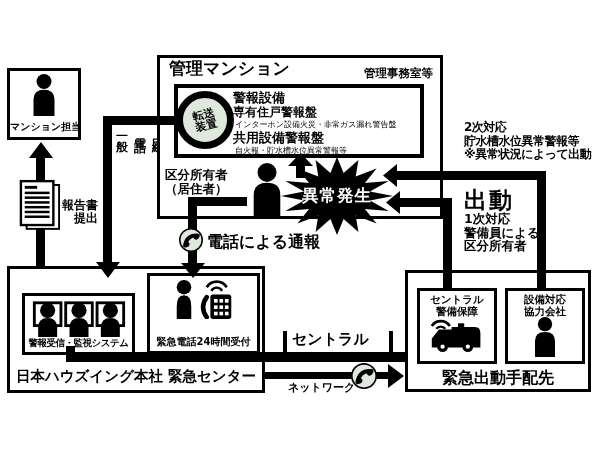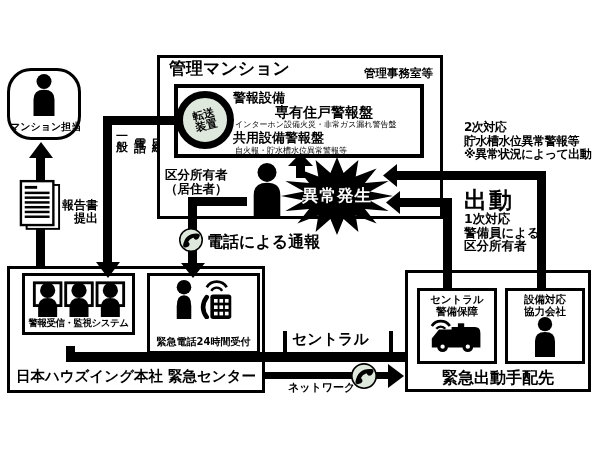--- a/index.html
+++ b/index.html
@@ -22,31 +22,31 @@
   .alarm-t{position:absolute;white-space:nowrap;}
   #transfer-circle{position:absolute;left:16px;top:33px;width:44px;height:44px;border:7px solid #000;
       border-radius:50%;background:#dfe8dc;z-index:10;display:flex;align-items:center;justify-content:center;}
   #transfer-text{font-size:11px;font-weight:bold;line-height:11px;text-align:center;transform:rotate(-14deg);}
   #resident-label{left:5px;top:110px;font-size:12.5px;line-height:14px;}
   
   #burst-wrap{left:281px;top:157px;width:112px;height:78px;}
   #burst-label{position:absolute;left:0;top:0;width:112px;height:78px;display:flex;align-items:center;justify-content:center;
       color:#fff;font-weight:bold;font-size:16.5px;letter-spacing:1px;}
   
-  #manager-box{left:7px;top:68px;width:74px;height:72px;text-align:center;border-radius:24px;}
+  #manager-box{left:7px;top:68px;width:74px;height:72px;text-align:center;}
   #manager-label{position:absolute;left:0;right:0;bottom:3px;font-size:10px;font-weight:bold;white-space:nowrap;}
   #report-label{left:62px;top:199px;font-size:12px;}
   #gen-line-label{left:113px;top:129px;display:flex;gap:1px;}
   .vcol{writing-mode:vertical-rl;text-orientation:upright;font-size:12px;font-weight:bold;letter-spacing:2px;height:60px;}
   
   #phone-report-label{left:207px;top:233px;font-size:16px;}
   
   #hq-box{left:7px;top:266px;width:258px;height:127px;}
   .inner-box{position:absolute;border:3px solid #000;box-sizing:border-box;background:#fff;text-align:center;}
-  #monitor-box{left:12px;top:4px;width:113px;height:62px;}
+  #monitor-box{left:12px;top:24px;width:113px;height:62px;}
   #phone-desk-box{left:137px;top:4px;width:113px;height:81px;}
   .inner-label{position:absolute;left:0;right:0;bottom:2px;font-weight:bold;white-space:nowrap;}
   #monitor-label{font-size:9.5px;letter-spacing:-0.5px;}
   #phone-desk-label{font-size:10px;}
   #hq-title{position:absolute;left:0;right:0;top:98px;text-align:center;font-size:14.5px;font-weight:bold;white-space:nowrap;}
   
   #network-label{left:292px;top:331px;font-size:15px;}
   .bracket{position:absolute;width:4px;height:25px;background:#000;}
   #dispatch-request-label{left:288px;top:382px;font-size:11px;}
   
@@ -106,21 +106,21 @@
       </g>
     </g>
   </svg>
 
   <div class="box" id="mansion-box">
     <div class="lbl b" id="mansion-title">管理マンション</div>
     <div class="lbl b" id="office-note">管理事務室等</div>
 
     <div id="alarm-box">
       <div class="alarm-t b" style="left:55px;top:1px;font-size:13px;">警報設備</div>
-      <div class="alarm-t b" style="left:55px;top:16px;font-size:14px;padding-left:42px;">専有住戸警報盤</div>
+      <div class="alarm-t b" style="left:55px;top:16px;font-size:12px;">専有住戸警報盤</div>
       <div class="alarm-t" style="left:57px;top:31px;font-size:8px;">インターホン設備火災・非常ガス漏れ警告盤</div>
       <div class="alarm-t b" style="left:55px;top:41px;font-size:13px;">共用設備警報盤</div>
       <div class="alarm-t" style="left:57px;top:57px;font-size:8px;">自火報・貯水槽水位異常警報等</div>
     </div>
 
     <div id="transfer-circle">
       <div id="transfer-text">
         <span>転送</span><br>
         <span>装置</span>
       </div>

